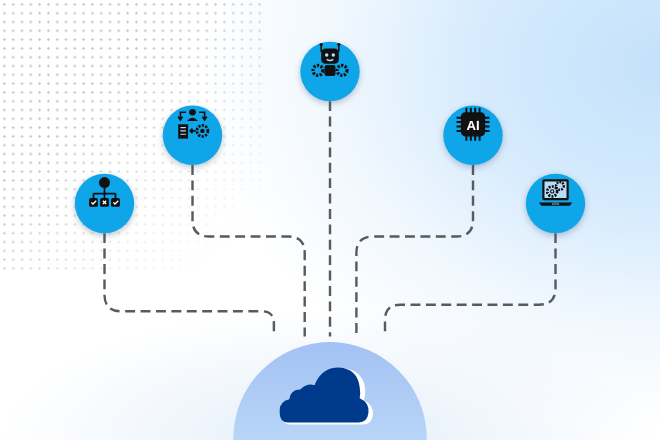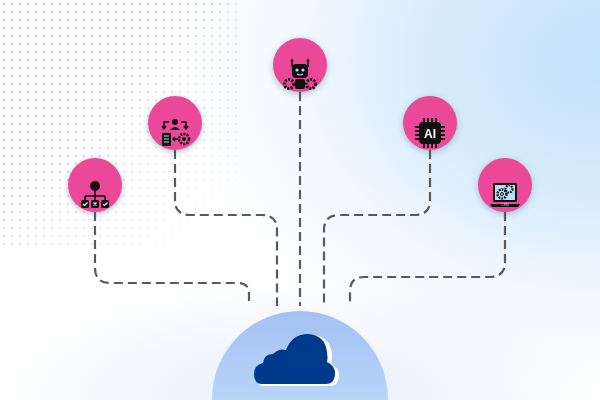--- a/index.html
+++ b/index.html
@@ -7,22 +7,22 @@
   .bg { position:absolute; inset:0; background:
       radial-gradient(ellipse 420px 330px at 600px 60px, #c4e1fb 0%, #d6ebfd 40%, rgba(230,242,253,0.6) 70%, rgba(255,255,255,0) 100%),
       radial-gradient(ellipse 300px 120px at 300px 400px, #e2eef9 0%, rgba(232,241,250,0.6) 50%, rgba(255,255,255,0) 100%),
       #ffffff; }
   .dots { position:absolute; left:0; top:0; width:240px; height:250px;
       background-image: radial-gradient(circle, #c9c9c9 1px, rgba(255,255,255,0) 1.3px);
       background-size: 8px 8px;
       -webkit-mask-image: linear-gradient(135deg, #000 35%, rgba(0,0,0,0.4) 65%, rgba(0,0,0,0) 90%);
       mask-image: linear-gradient(135deg, #000 35%, rgba(0,0,0,0.4) 65%, rgba(0,0,0,0) 90%); }
   svg.lines { position:absolute; left:0; top:0; }
-  .node { position:absolute; width:54px; height:54px; border-radius:50%; background:#ec4899;
-      box-shadow: 0 2px 6px rgba(60,90,120,0.35); display:flex; align-items:flex-end; justify-content:center; }
+  .node { position:absolute; width:54px; height:54px; border-radius:50%; background:#0ea5e9;
+      box-shadow: 0 2px 6px rgba(60,90,120,0.35); display:flex; align-items:flex-start; justify-content:center; }
   .node svg { width:34px; height:34px; }
   .hub { position:absolute; left:212px; top:311px; width:176px; height:176px; border-radius:50%;
       background: linear-gradient(180deg, #a3c1f3 0%, #b5d3f7 45%, #cfe6fb 100%); }
   .cloud { position:absolute; left:254px; top:330px; width:86px; height:58px; }
 </style>
 </head>
 <body>
 
 <div class="bg"></div>
 <div class="dots"></div>

